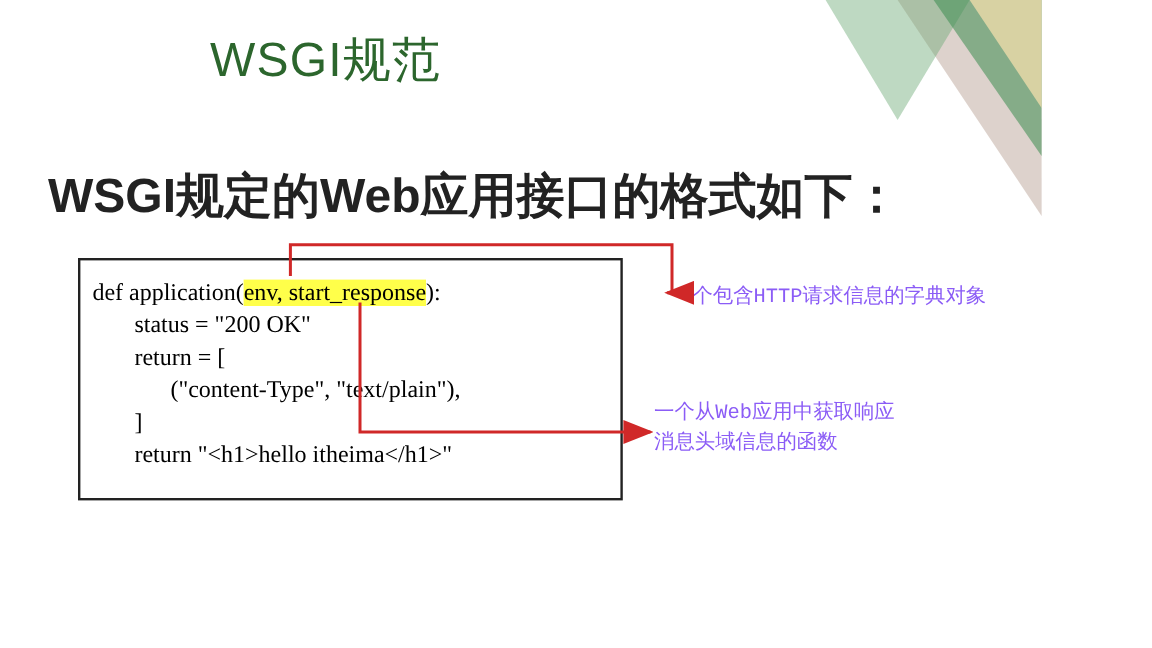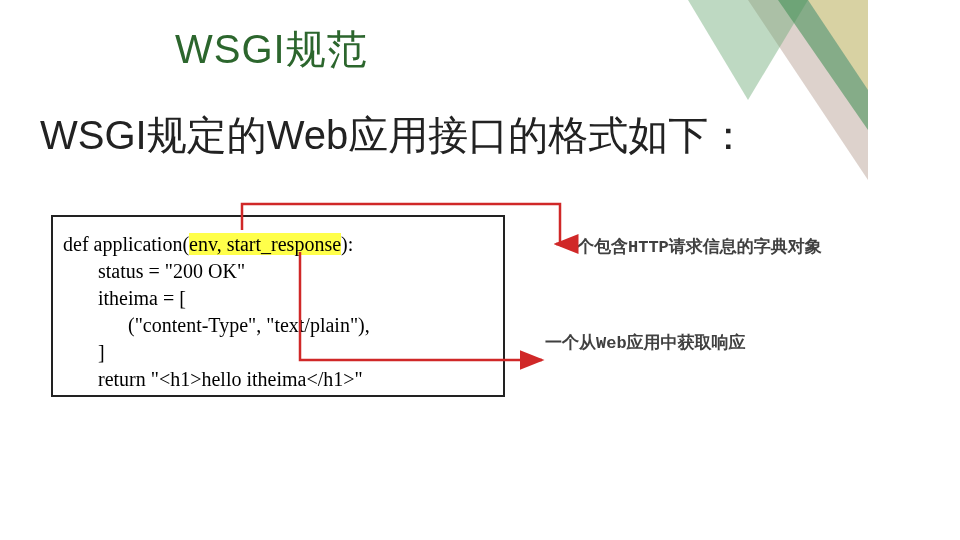--- a/index.html
+++ b/index.html
@@ -6,27 +6,27 @@
   .slide{position:relative;width:868px;height:540px}
   
   .deco{position:absolute;right:0;top:0;width:220px;height:200px;pointer-events:none}
   .tri{position:absolute;width:0;height:0}
   .tri1{right:0;top:0;border-left:120px solid transparent;border-top:180px solid rgba(120,75,50,.25)}
   .tri2{right:0;top:0;border-left:90px solid transparent;border-top:130px solid rgba(60,140,80,.55)}
   .tri3{right:60px;top:0;border-left:60px solid transparent;border-right:60px solid transparent;border-top:100px solid rgba(110,170,120,.45)}
   .tri4{right:0;top:0;border-left:60px solid transparent;border-top:90px solid rgba(236,220,170,.8)}
   
   .title{position:absolute;left:175px;top:22px;color:#2c662d;font-size:40px;font-weight:500;letter-spacing:1px}
-  .subtitle{position:absolute;left:40px;top:108px;font-size:40px;color:#222;font-weight:400}
+  .subtitle{position:absolute;left:40px;top:136px;font-size:40px;color:#222;font-weight:700}
   
-  .codebox{position:absolute;left:51px;top:215px;width:430px;border:2px solid #222;padding:14px 10px 2px 10px}
+  .codebox{position:absolute;left:65px;top:215px;width:430px;border:2px solid #222;padding:14px 10px 22px 10px}
   .code{font-family:"Times New Roman",serif;font-size:20px;line-height:1.35;color:#000;white-space:pre}
   .hl{background:#ffff4a}
   
-  .anno{position:absolute;font-size:17px;font-weight:700;color:#404040;line-height:1.35}
+  .anno{position:absolute;font-size:17px;font-weight:400;color:#8b5cf6;line-height:1.35}
   .anno .mono{font-family:"Courier New",monospace}
   .anno1{left:560px;top:236px}
   .anno2{left:545px;top:332px;width:260px}
   
   svg.arrows{position:absolute;left:0;top:0;width:960px;height:540px;pointer-events:none}
 </style>
 </head>
 <body>
 
 <div class="slide">
@@ -37,32 +37,33 @@
     <div class="tri tri2"></div>
     <div class="tri tri4"></div>
   </div>
 
   <div class="title">WSGI规范</div>
   <div class="subtitle">WSGI规定的Web应用接口的格式如下：</div>
 
   <div class="codebox">
     <div class="code"><span>def application(</span><span class="hl">env, start_response</span><span>):</span></div>
     <div class="code">       status = "200 OK"</div>
-    <div class="code">       itheima = [</div>
+    <div class="code">       return = [</div>
     <div class="code">             ("content-Type", "text/plain"),</div>
     <div class="code">       ]</div>
     <div class="code">       return "&lt;h1&gt;hello itheima&lt;/h1&gt;"</div>
   </div>
 
   <div class="anno anno1">
     <span>一个包含</span><span class="mono">HTTP</span><span>请求信息的字典对象</span>
   </div>
 
   <div class="anno anno2">
     <span>一个从</span><span class="mono">Web</span><span>应用中获取响应</span><br>
+    <span>消息头域信息的函数</span>
   </div>
 
   <svg class="arrows">
     <defs>
       <marker id="ah" markerWidth="10" markerHeight="8" refX="9" refY="4" orient="auto">
         <path d="M0,0 L10,4 L0,8 Z" fill="#d02828"></path>
       </marker>
     </defs>
 
     <path d="M242 230 L242 204 L560 204 L560 244 L556 244" stroke="#d02828" stroke-width="2.5" fill="none" marker-end="url(#ah)"></path>

